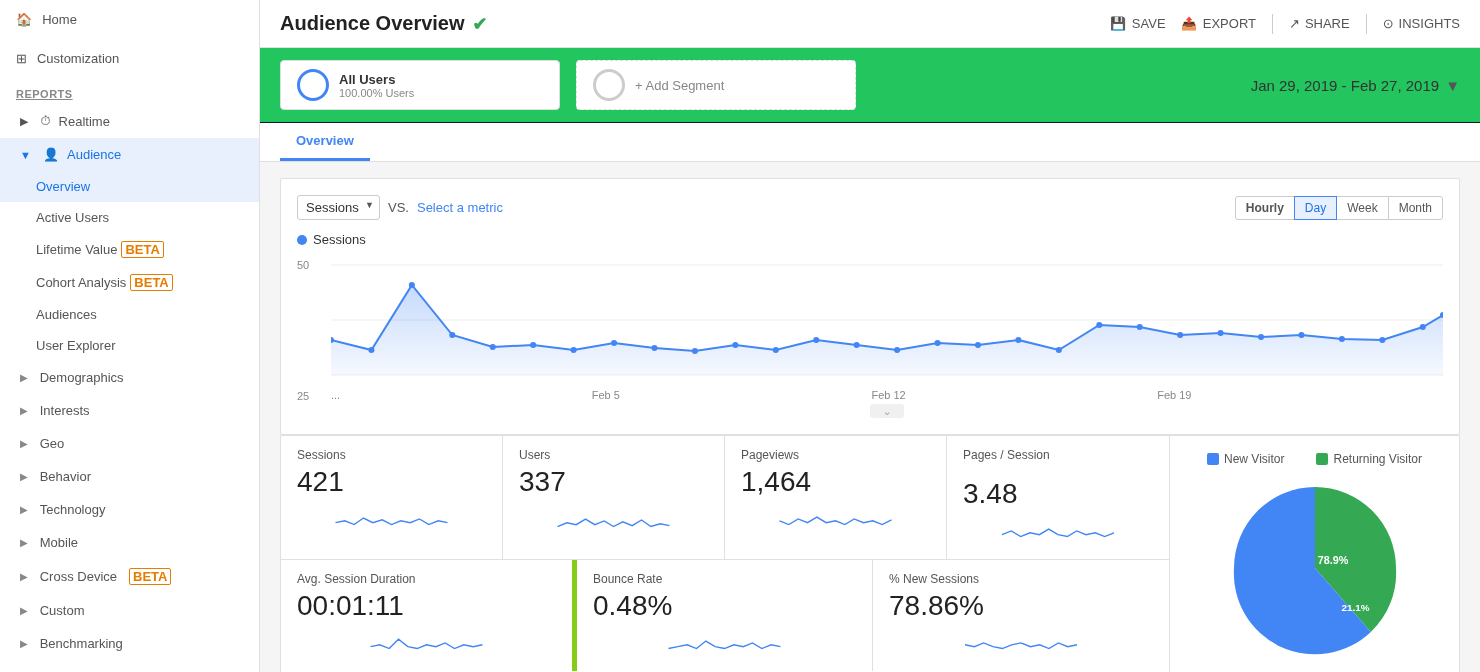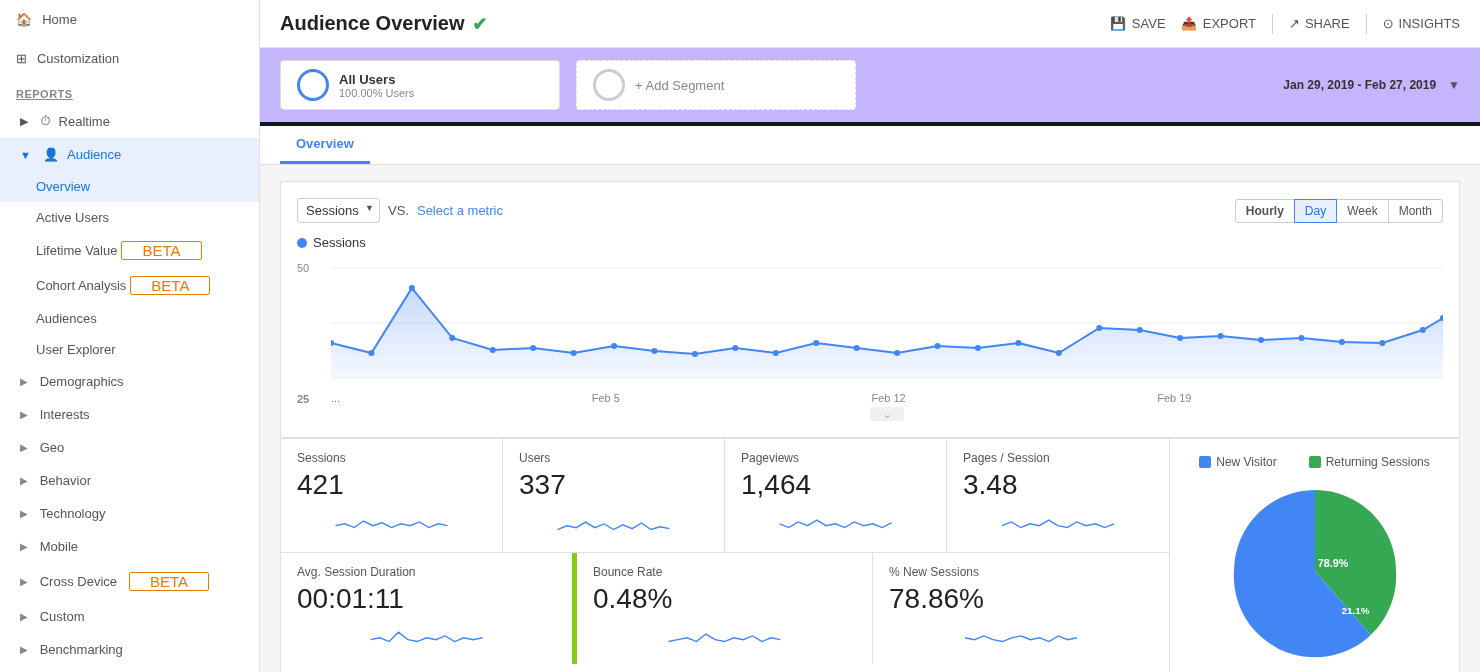--- a/index.html
+++ b/index.html
@@ -43,26 +43,26 @@
       align-items: center;
       padding: 8px 16px 8px 36px;
       cursor: pointer;
       color: #555;
       font-size: 13px;
     }
     .sidebar-sub-item.active { background: #e8f0fe; color: #1a73e8; }
     .chevron-right { font-size: 10px; margin-right: 4px; color: #888; }
     .expand-arrow { font-size: 11px; margin-right: 4px; }
     .beta-badge {
-      font-size: 15px;
+      font-size: 13px;
       color: #e67c00;
-      font-weight: normal;
+      font-weight: bold;
       border: 1px solid #e67c00;
       border-radius: 2px;
-      padding: 0 20px;
+      padding: 0 3px;
       margin-left: 4px;
       vertical-align: middle;
     }
 
     
     #main {
       flex: 1;
       overflow-y: auto;
       background: #f5f5f5;
     }
@@ -82,40 +82,40 @@
     .topbar-action-btn {
       display: flex; align-items: center; gap: 5px;
       color: #555; font-size: 13px; cursor: pointer; background: none; border: none;
     }
     .topbar-divider { width: 1px; height: 20px; background: #ccc; }
 
     
     #segment-bar {
       display: flex;
       padding: 12px 20px;
-      background: #c4b5fd;
-      border-bottom: 4px solid #0f172a;
+      background: #22c55e;
+      border-bottom: 1px solid #0f172a;
       justify-content: space-between;
     }
     .segment-area { display: flex; align-items: center; gap: 16px; flex: 1; }
     .segment-item {
       display: flex; align-items: center; gap: 10px;
       border: 1px solid #ddd; border-radius: 4px; padding: 8px 16px;
       background: #fff; min-width: 280px;
     }
     .segment-circle {
       width: 32px; height: 32px; border-radius: 50%;
       border: 3px solid #4285f4; background: transparent;
     }
     .segment-circle.empty { border-color: #ccc; }
     .segment-info { display: flex; flex-direction: column; }
     .segment-name { font-weight: bold; font-size: 13px; }
     .segment-pct { font-size: 11px; color: #888; }
     .add-segment { color: #888; font-size: 13px; }
-    .date-range { display: flex; align-items: center; gap: 12px; font-size: 12px; color: #333; cursor: pointer; white-space: nowrap; font-weight: bold; }
+    .date-range { display: flex; align-items: center; gap: 6px; font-size: 15px; color: #333; cursor: pointer; white-space: nowrap; }
     .date-range .dropdown-arrow { color: #555; }
 
     
     #tab-bar {
       background: #fff;
       border-bottom: 1px solid #e0e0e0;
       padding: 0 20px;
     }
     .tab {
       display: inline-block; padding: 10px 16px;
@@ -321,21 +321,21 @@
     </div>
 
     <div class="chart-legend">
       <div class="legend-dot"></div>
       <span class="legend-label">Sessions</span>
     </div>
 
     <div style="display:flex; gap:6px;">
       <div style="display:flex; flex-direction:column; justify-content:space-between; padding:4px 0; width:28px;">
         <span class="chart-y-label">50</span>
-        <span class="chart-y-label" style="margin-top:auto;font-weight:bold;">25</span>
+        <span class="chart-y-label" style="margin-top:auto;">25</span>
         <span class="chart-y-label" style="visibility:hidden;">0</span>
       </div>
       <div style="flex:1; position:relative;">
         <svg viewBox="0 0 1100 130" preserveAspectRatio="none" style="width:100%;height:130px;display:block;">
           <defs>
             <linearGradient id="areaGrad" x1="0" y1="0" x2="0" y2="1">
               <stop offset="0%" stop-color="#4285f4" stop-opacity="0.3"></stop>
               <stop offset="100%" stop-color="#4285f4" stop-opacity="0.05"></stop>
             </linearGradient>
           </defs>
@@ -412,21 +412,21 @@
           </svg>
         </div>
         <div style="padding:12px 16px; border-right:1px solid #e0e0e0;">
           <div style="font-size:12px;color:#555;margin-bottom:4px;">Pageviews</div>
           <div style="font-size:28px;font-weight:300;color:#222;margin-bottom:6px;">1,464</div>
           <svg viewBox="0 0 120 30" style="width:100%;height:28px;">
             <polyline points="0,18 10,22 20,16 30,20 40,14 50,20 60,18 70,22 80,16 90,20 100,18 110,22 120,17" fill="none" stroke="#4285f4" stroke-width="1.5"></polyline>
           </svg>
         </div>
         <div style="padding:12px 16px;">
-          <div style="font-size:12px;color:#555;margin-bottom:4px;">Pages / Session</div>
+          <div style="font-size:12px;color:#555;margin-bottom:16px;">Pages / Session</div>
           <div style="font-size:28px;font-weight:300;color:#222;margin-bottom:6px;">3.48</div>
           <svg viewBox="0 0 120 30" style="width:100%;height:28px;">
             <polyline points="0,20 10,16 20,22 30,18 40,20 50,14 60,20 70,22 80,16 90,20 100,18 110,22 120,18" fill="none" stroke="#4285f4" stroke-width="1.5"></polyline>
           </svg>
         </div>
       </div>
 
       <div style="display:grid; grid-template-columns:repeat(3,1fr); border-top:1px solid #e0e0e0;">
         <div style="padding:12px 16px; border-right:5px solid #84cc16;">
           <div style="font-size:12px;color:#555;margin-bottom:4px;">Avg. Session Duration</div>
@@ -453,21 +453,21 @@
     </div>
 
     <div style="width:290px; background:#fff; border:1px solid #e0e0e0; border-left:none; border-top:1px solid #e0e0e0; padding:16px; display:flex; flex-direction:column; align-items:center;">
       <div style="display:flex; gap:32px; margin-bottom:12px; font-size:12px; color:#555;">
         <div style="display:flex; align-items:center; gap:5px;">
           <div style="width:12px;height:12px;background:#4285f4;border-radius:2px;"></div>
           <span>New Visitor</span>
         </div>
         <div style="display:flex; align-items:center; gap:5px;">
           <div style="width:12px;height:12px;background:#34a853;border-radius:2px;"></div>
-          <span>Returning Sessions</span>
+          <span>Returning Visitor</span>
         </div>
       </div>
 
       <svg viewBox="0 0 200 200" style="width:180px;height:180px;">
 
         <path d="M100,100 L100,10 A90,90 0 0,1 190,100 A90,90 0 0,1 162,171 Z" fill="#34a853"></path>
 
         <path d="M100,100 L162,171 A90,90 0 0,1 10,100 A90,90 0 0,1 100,10 Z" fill="#4285f4"></path>
 
         <text x="120" y="95" font-size="12" fill="white" font-weight="bold" text-anchor="middle">78.9%</text>

